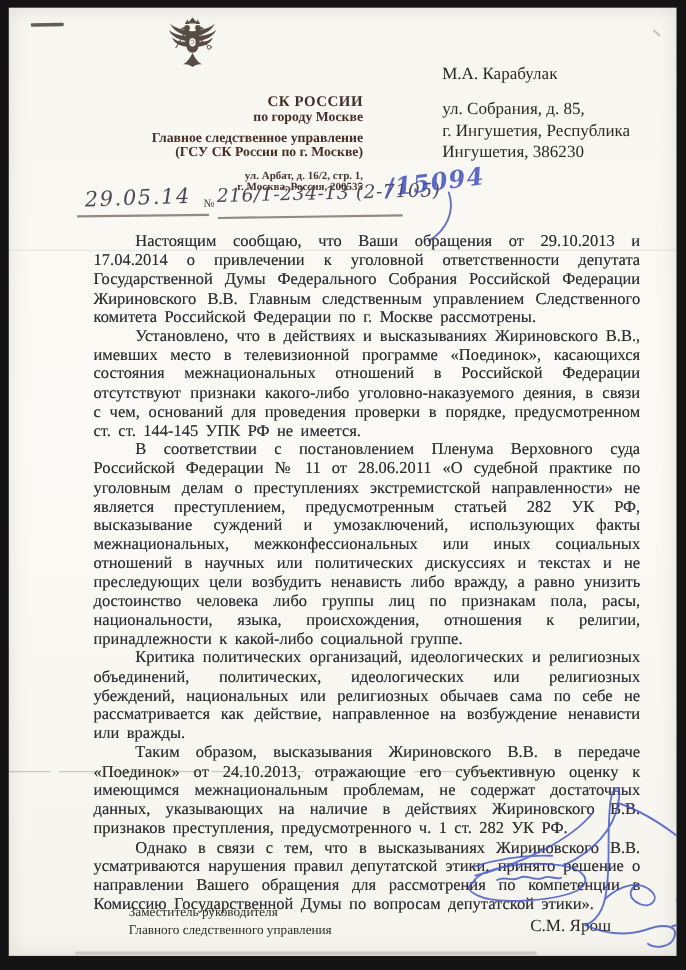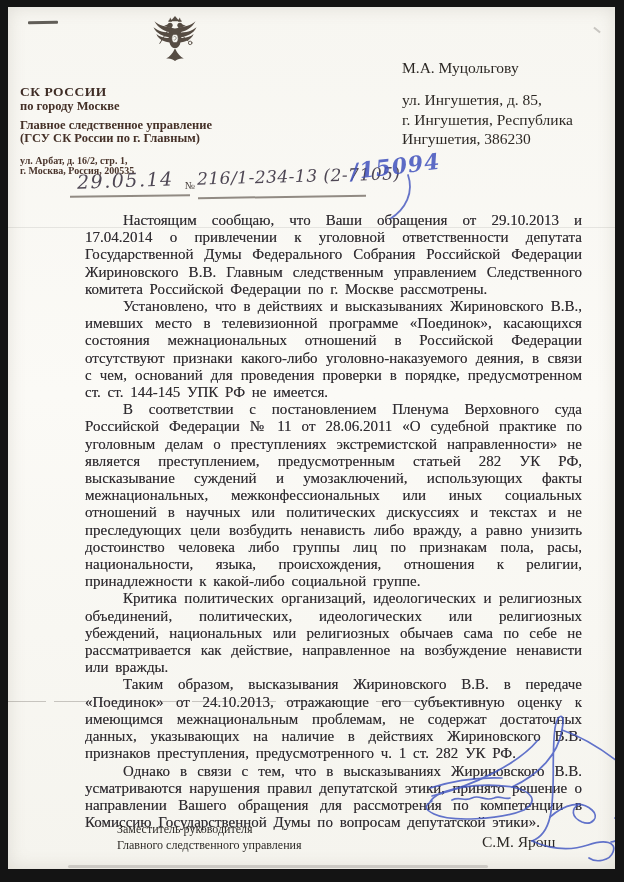--- a/index.html
+++ b/index.html
@@ -11,21 +11,21 @@
   .scan-frame{position:absolute;inset:0;background:#141414;}
   .page{
     position:absolute;left:8px;top:7px;right:9px;bottom:13px;
     background:linear-gradient(180deg,#f7f6f1 0%,#fbfaf6 45%,#f5f4ee 100%);
     overflow:hidden;
     box-shadow:inset 0 0 18px rgba(120,110,95,.18);
   }
   
   .letterhead{
     position:absolute;left:12px;top:8px;width:310px;
-    text-align:left;color:#443027;
+    text-align:right;color:#443027;
   }
   .emblem{display:block;margin:0 auto;width:50px;height:47px;opacity:.88;}
   .org-short{margin-top:22px;font-weight:bold;font-size:13.5px;letter-spacing:.5px;color:#3f2d26;}
   .org-line{font-weight:bold;font-size:12.5px;line-height:13.5px;color:#443027;}
   .org-line.first{margin-top:5px;}
   .lh-address{margin-top:10px;font-weight:bold;font-size:10px;line-height:10px;color:#4a352c;}
   
   .recipient{position:absolute;left:394px;top:52px;font-size:15.5px;color:#2c2824;}
   .recipient .name{margin-bottom:13px;}
   .recipient .addr div{line-height:19.5px;}
@@ -110,31 +110,31 @@
           <path d="M36 30 L19 58"></path>
           <path d="M64 42 L77 53"></path>
           <circle cx="81" cy="57" r="3.6" stroke-width="1.8"></circle>
         </g>
         <ellipse cx="50" cy="48" rx="6.5" ry="8.5" fill="#f8f7f2" stroke="#40352c" stroke-width="1.4"></ellipse>
         <path d="M47 45 C49 42.5 52.5 44 52.5 47 C52.5 50 49 52.5 47.5 50.5" fill="none" stroke="#40352c" stroke-width="1.2"></path>
       </svg>
       <div class="org-short">СК РОССИИ</div>
       <div class="org-line">по городу Москве</div>
       <div class="org-line first">Главное следственное управление</div>
-      <div class="org-line">(ГСУ СК России по г. Главным)</div>
+      <div class="org-line">(ГСУ СК России по г. Москве)</div>
       <div class="lh-address">
         <div>ул. Арбат, д. 16/2, стр. 1,</div>
         <div>г. Москва, Россия, 200535</div>
       </div>
     </div>
 
     <div class="recipient">
-      <div class="name">М.А. Муцольгову</div>
+      <div class="name">М.А. Карабулак</div>
       <div class="addr">
-        <div>ул. Ингушетия, д. 85,</div>
+        <div>ул. Собрания, д. 85,</div>
         <div>г. Ингушетия, Республика</div>
         <div>Ингушетия, 386230</div>
       </div>
     </div>
 
     <div class="refline">
       <span class="hw hw-date">29.05.14</span>
       <span class="num-sym">№</span>
       <span class="hw hw-number">216/1-234-13 (2-7105)</span>
       <span class="hw-blue">/15094</span>

